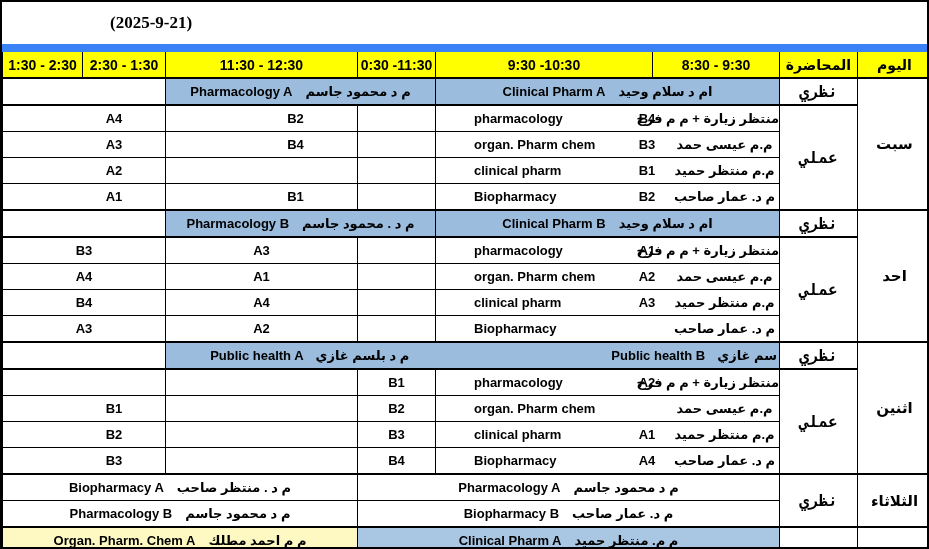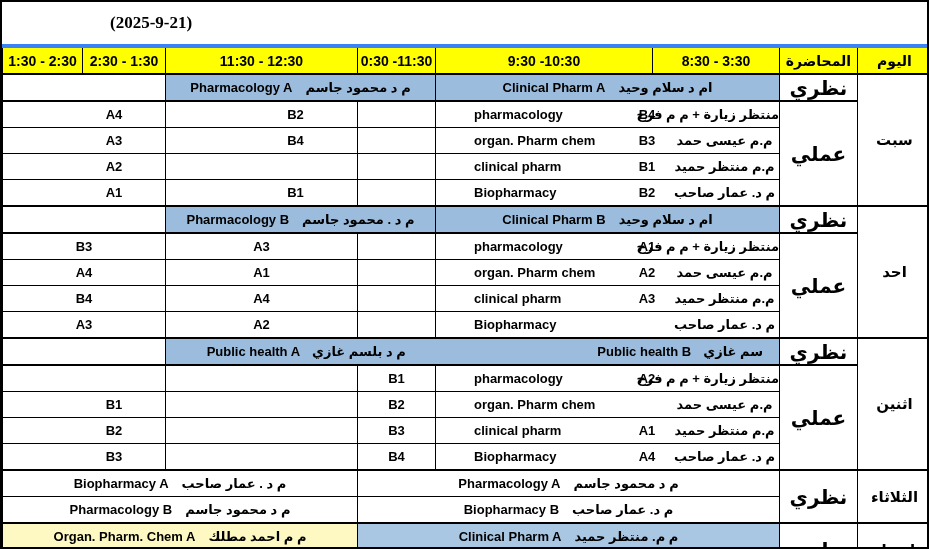--- a/index.html
+++ b/index.html
@@ -17,35 +17,35 @@
   }
   .title-date{direction:ltr;}
   .title-main{direction:rtl;}
   table{border-collapse:collapse;table-layout:fixed;width:929px;direction:ltr;}
   col.c1{width:80px}col.c2{width:83px}col.c3{width:192px}col.c4{width:78px}
   col.c5{width:217px}col.c6{width:127px}col.c7{width:78px}col.c8{width:74px}
   td,th{
     border:1px solid #000;padding:0;height:25px;overflow:hidden;
     white-space:nowrap;font-weight:bold;font-size:13px;vertical-align:middle;
   }
-  th{background:#ffff00;font-size:14px;border-top:4px solid #3b82f6;border-bottom:2px solid #000;}
+  th{background:#ffff00;font-size:14px;border-top:8px solid #3b82f6;border-bottom:2px solid #000;}
   .ltr{direction:ltr;text-align:center;}
   .rtl{direction:rtl;text-align:center;}
   .ar{direction:rtl;}
   .daycell{font-size:15px;}
-  .lectype{font-size:20px;}
+  .lectype{font-size:16px;font-family:Liberation Mono, monospace;}
   .blue{background:#9bbcdd;}
   .midblue{background:#a9c6e3;}
   .lightblue{background:#fef9c3;}
   .bt2 td{border-top:2px solid #000;}
   .bb2 td{border-bottom:2px solid #000;}
   .mix{display:flex;align-items:center;justify-content:center;gap:13px;}
   .theory2{display:flex;align-items:center;width:100%;gap:36px;}
   .m-left{flex:1;display:flex;align-items:center;justify-content:center;gap:12px;}
-  .m-right{flex:1;display:flex;align-items:center;justify-content:flex-end;gap:12px;padding-right:16px;overflow:hidden;}
+  .m-right{flex:1;display:flex;align-items:center;justify-content:flex-end;gap:12px;padding-right:2px;overflow:hidden;}
   .prac{display:flex;align-items:center;width:100%;}
   .prac .course{width:150px;text-align:left;padding-left:6px;margin-left:32px;}
   .prac .sec{width:46px;text-align:center;}
   .prac .teacher{flex:1;text-align:center;direction:rtl;min-width:0;}
   td.center{text-align:center;}
   td.shift{padding-left:60px;text-align:center;}
   td.shift3{padding-left:68px;text-align:center;}
 </style>
 </head>
 <body>
@@ -68,21 +68,21 @@
         <col class="c8">
     </colgroup>
 
     <tbody>
         <tr>
       <th class="ltr">1:30 - 2:30</th>
       <th class="ltr">2:30 - 1:30</th>
       <th class="ltr">11:30 - 12:30</th>
       <th class="ltr">0:30 -11:30</th>
       <th class="ltr">9:30 -10:30</th>
-      <th class="ltr">8:30 - 3:30</th>
+      <th class="ltr">8:30 - 9:30</th>
       <th class="rtl">المحاضرة</th>
       <th class="rtl">اليوم</th>
     </tr>
 
     <tr class="bt2 bb2">
       <td colspan="2"></td>
       <td colspan="2" class="blue">
         <div class="mix">
           <span>Pharmacology  A</span>
           <span class="ar">م د محمود جاسم</span>
@@ -278,21 +278,21 @@
           <span class="sec">A4</span>
           <span class="teacher">م د. عمار صاحب</span>
         </div>
       </td>
     </tr>
 
     <tr class="bt2">
       <td colspan="3">
         <div class="mix">
           <span>Biopharmacy   A</span>
-          <span class="ar">م د . عمار صاحب</span>
+          <span class="ar">م د . منتظر صاحب</span>
         </div>
       </td>
       <td colspan="3">
         <div class="mix">
           <span>Pharmacology  A</span>
           <span class="ar">م د محمود جاسم</span>
         </div>
       </td>
       <td rowspan="2" class="rtl lectype">نظري</td>
       <td rowspan="2" class="rtl daycell">الثلاثاء</td>

